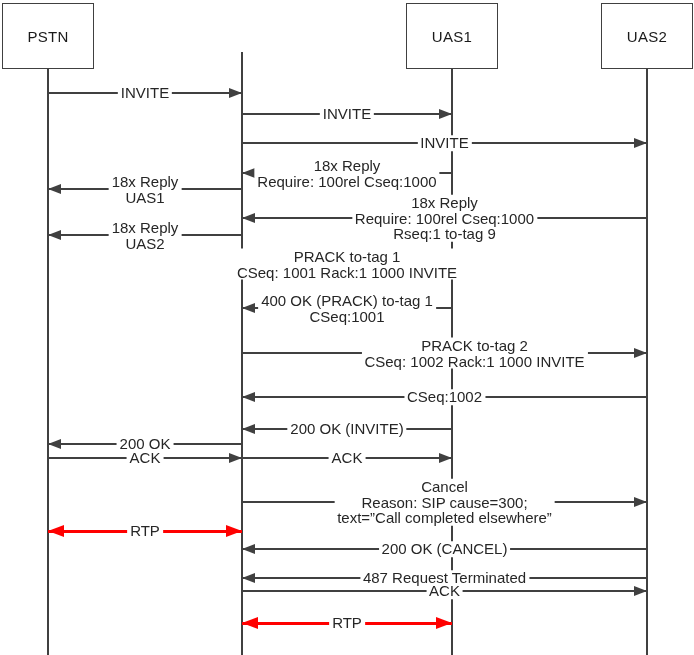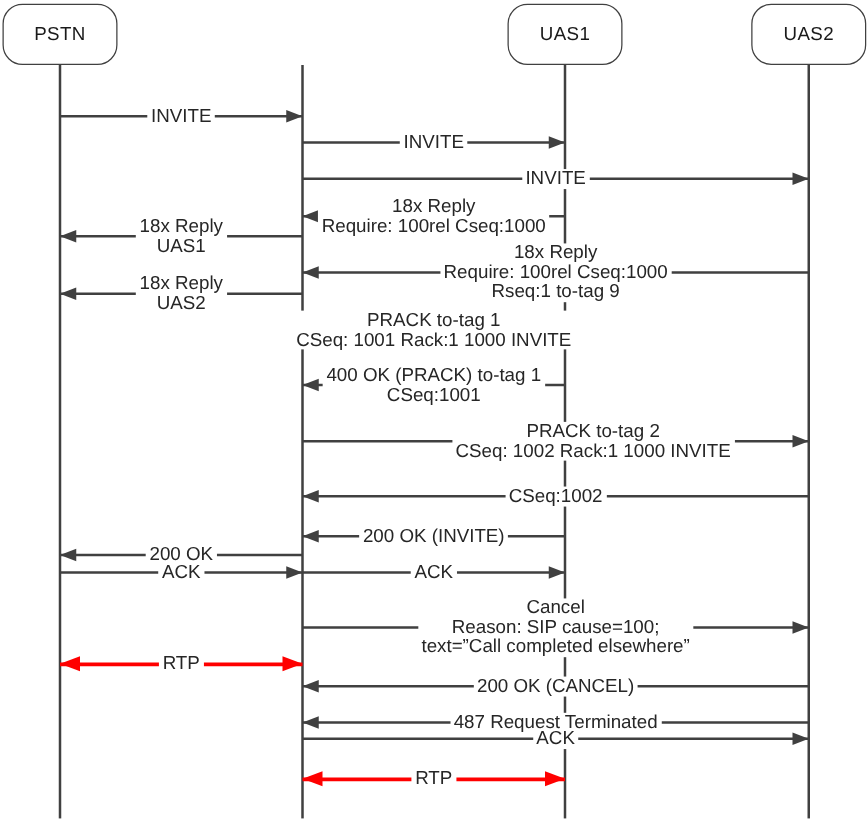--- a/index.html
+++ b/index.html
@@ -8,24 +8,24 @@
     width: 694px;
     height: 655px;
     background: #ffffff;
     font-family: "Liberation Sans", sans-serif;
     overflow: hidden;
   }
   .actor-box {
     position: absolute;
     top: 3px;
     width: 92px;
-    height: 49px;
+    height: 66px;
     box-sizing: border-box;
     border: 1.5px solid #404040;
-    border-radius: 16px;
+    border-radius: 0;
     background: #ffffff;
     display: flex;
     align-items: center;
     justify-content: center;
     z-index: 5;
   }
   .actor-box span {
     font-size: 15px;
     color: #1a1a1a;
     letter-spacing: 0.3px;
@@ -161,21 +161,21 @@
       </div>
       <div class="msg-line" style="left: 242px; top: 457px; width: 210px; height: 2px; background: rgb(64, 64, 64);"></div>
       <div class="msg-head" style="border-top: 5px solid transparent; border-bottom: 5px solid transparent; top: 453px; border-left: 13px solid rgb(64, 64, 64); left: 439px;"></div>
       <div class="msg-label" style="left: 347px; top: 458px;">
         <div>ACK</div>
       </div>
       <div class="msg-line" style="left: 242px; top: 501px; width: 405px; height: 2px; background: rgb(64, 64, 64);"></div>
       <div class="msg-head" style="border-top: 5px solid transparent; border-bottom: 5px solid transparent; top: 497px; border-left: 13px solid rgb(64, 64, 64); left: 634px;"></div>
       <div class="msg-label" style="left: 444.5px; top: 502px;">
         <div>Cancel</div>
-        <div>Reason: SIP cause=100;</div>
+        <div>Reason: SIP cause=300;</div>
         <div>text=”Call completed elsewhere”</div>
       </div>
       <div class="msg-line" style="left: 48px; top: 529.5px; width: 194px; height: 3px; background: rgb(255, 0, 0);"></div>
       <div class="msg-head" style="border-top: 6px solid transparent; border-bottom: 6px solid transparent; top: 525px; border-left: 16px solid rgb(255, 0, 0); left: 226px;"></div>
       <div class="msg-head" style="border-top: 6px solid transparent; border-bottom: 6px solid transparent; top: 525px; border-right: 16px solid rgb(255, 0, 0); left: 48px;"></div>
       <div class="msg-label" style="left: 145px; top: 531px;">
         <div>RTP</div>
       </div>
       <div class="msg-line" style="left: 242px; top: 548px; width: 405px; height: 2px; background: rgb(64, 64, 64);"></div>
       <div class="msg-head" style="border-top: 5px solid transparent; border-bottom: 5px solid transparent; top: 544px; border-right: 13px solid rgb(64, 64, 64); left: 242px;"></div>

